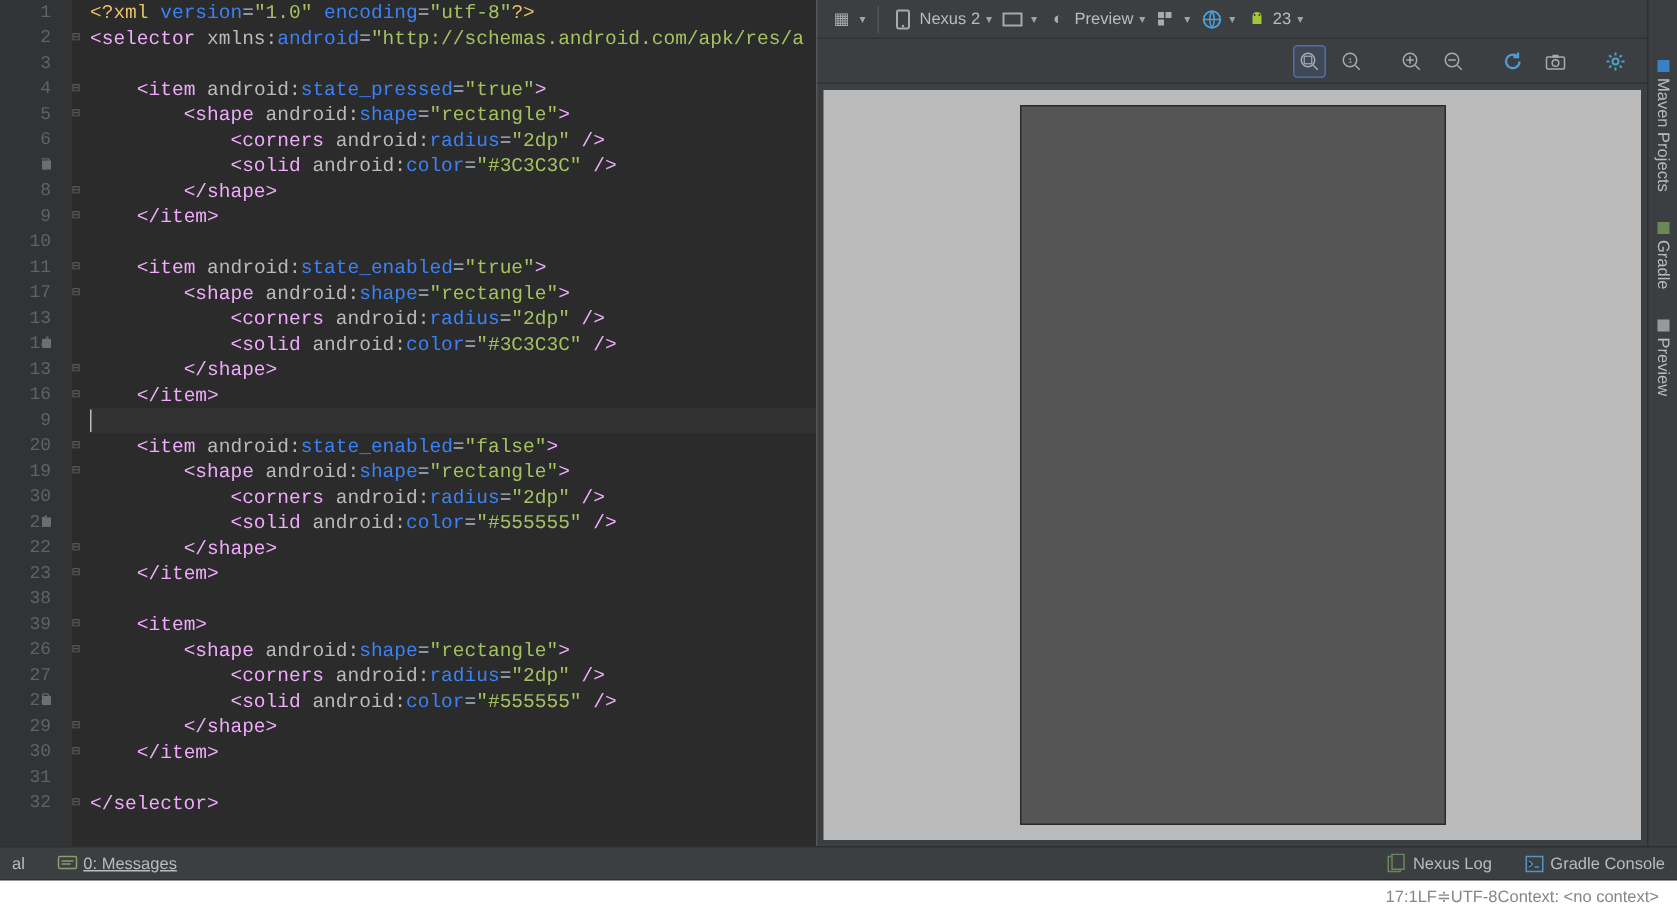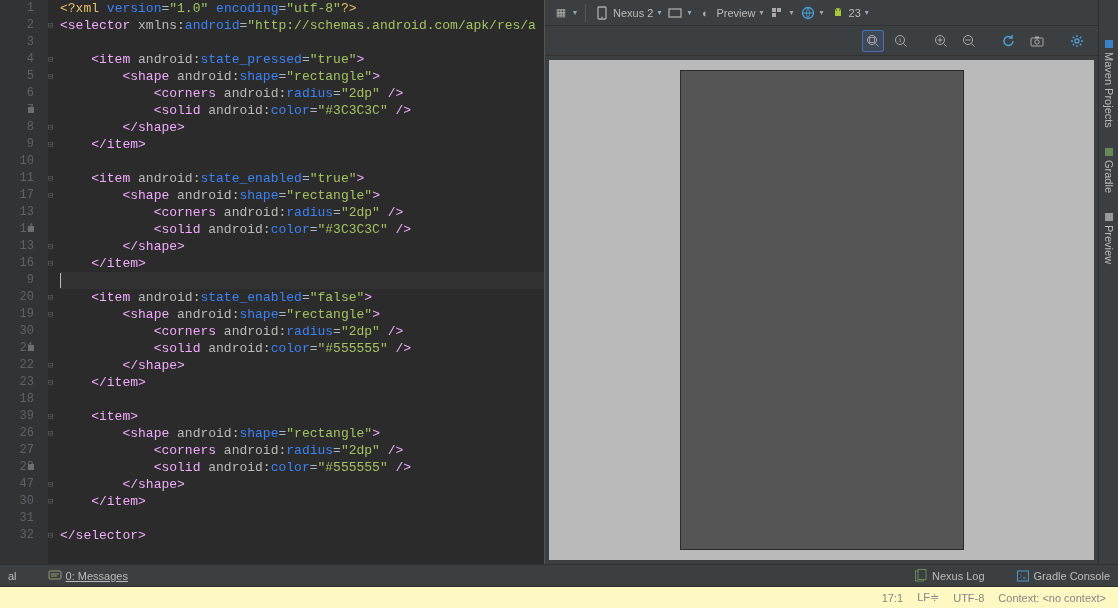--- a/index.html
+++ b/index.html
@@ -174,36 +174,35 @@
   .bottom-toolbar {
     height: 22px;
     background: #3c3f41;
     border-top: 1px solid #2d2f30;
     display: flex;
     align-items: center;
     font-family: "Segoe UI", "Lucida Grande", sans-serif;
     font-size: 11px;
     color: #bbbbbb;
     padding: 0 8px;
-    gap: 30px;
+    gap: 20px;
   }
   .bottom-toolbar .spacer { flex: 1; }
   .msg-icon { color:#6a8759; }
   .status-bar {
     height: 22px;
-    background: #fef9c3;
+    background: #ffffff;
     border-top: 1px solid #2d2f30;
     display: flex;
     align-items: center;
     justify-content: flex-end;
     font-family: "Segoe UI", "Lucida Grande", sans-serif;
     font-size: 11px;
     color: #868686;
     padding: 3px 12px;
-    gap: 14px;
   }
   .status-part { cursor: pointer; }
   .nbsp { display:inline-block; width:6px; }
 </style>
 </head>
 <body>
 
 <div class="main-area">
 
   <div class="editor-pane">
@@ -230,26 +229,26 @@
         <div class="num">14</div>
         <div class="num">13</div>
         <div class="num">16</div>
         <div class="num">9</div>
         <div class="num">20</div>
         <div class="num">19</div>
         <div class="num">30</div>
         <div class="num">21</div>
         <div class="num">22</div>
         <div class="num">23</div>
-        <div class="num">18</div>
+        <div class="num">38</div>
         <div class="num">39</div>
         <div class="num">26</div>
         <div class="num">27</div>
         <div class="num">28</div>
-        <div class="num">47</div>
+        <div class="num">29</div>
         <div class="num">30</div>
         <div class="num">31</div>
         <div class="num">32</div>
       </div>
     <div class="fold-col" id="folds">
         <div class="fold-mark" style="top: 20px;">⊟</div>
         <div class="fold-mark" style="top: 54px;">⊟</div>
         <div class="fold-mark" style="top: 71px;">⊟</div>
         <div class="fold-mark" style="top: 173px;">⊟</div>
         <div class="fold-mark" style="top: 190px;">⊟</div>

